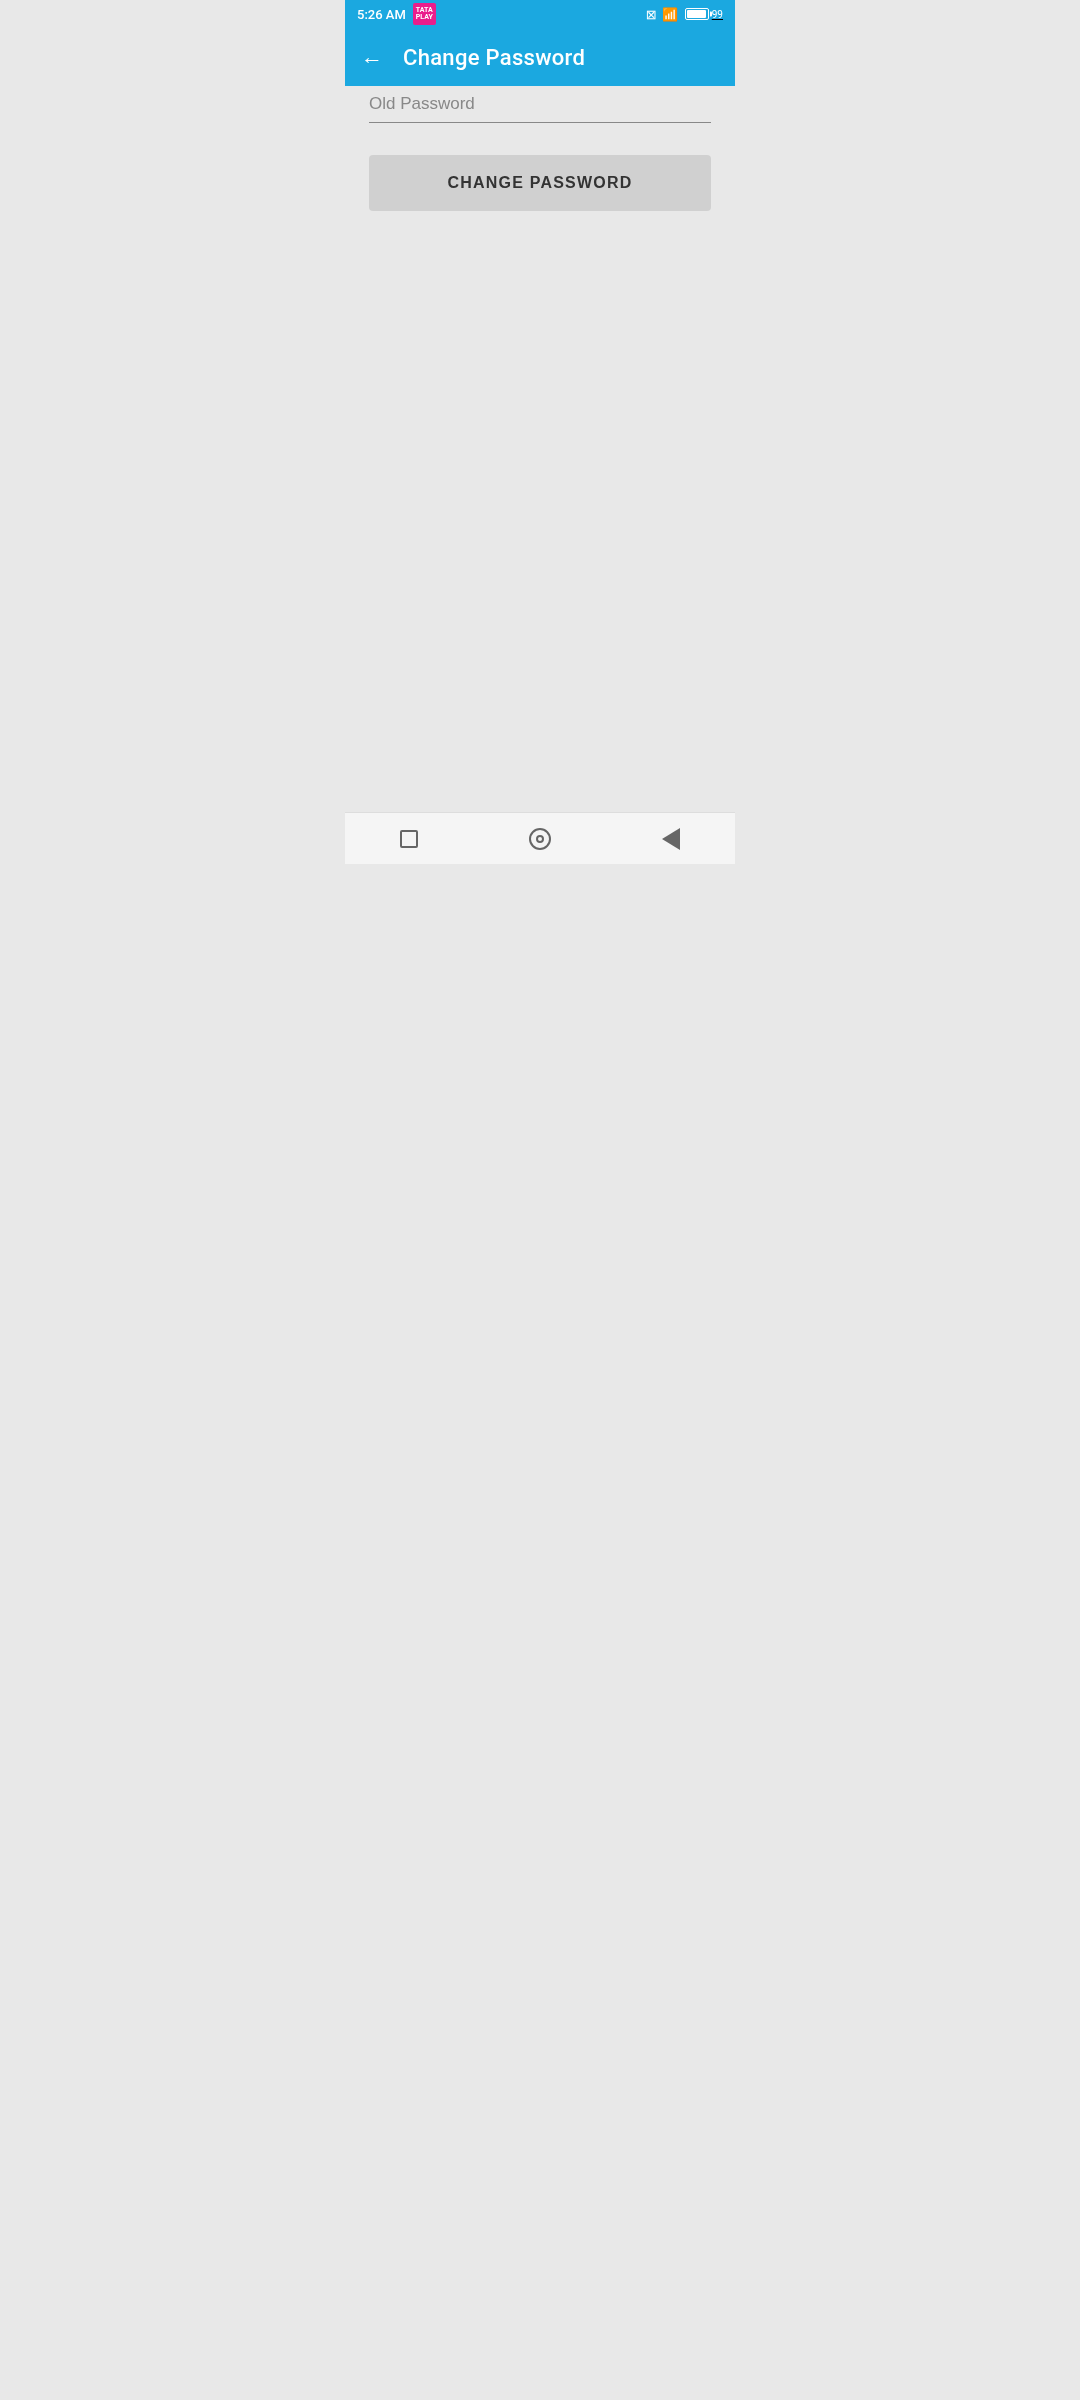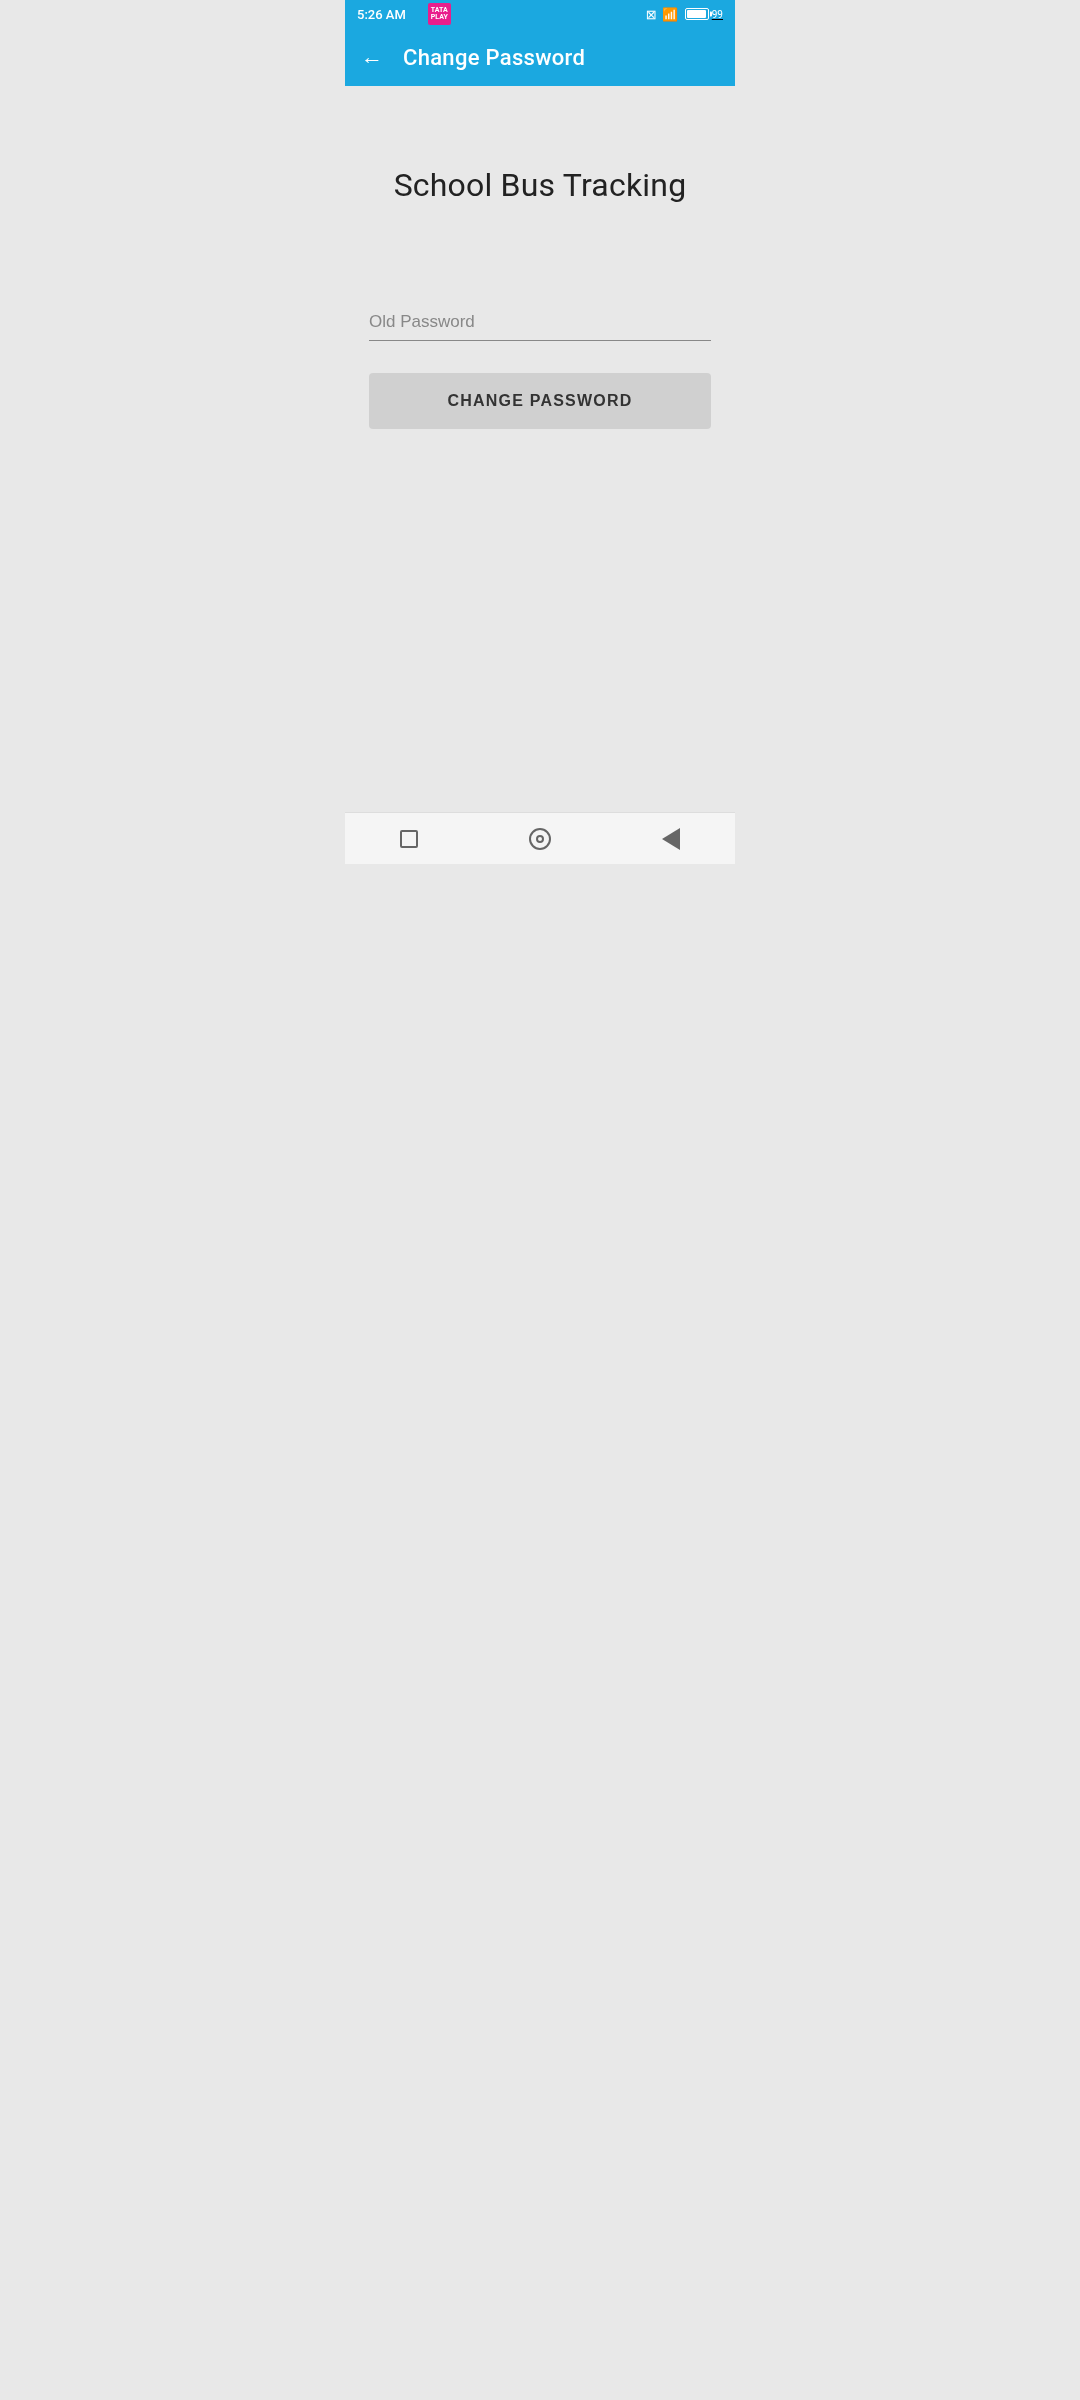--- a/index.html
+++ b/index.html
@@ -26,21 +26,21 @@
       background: #1ba8e0;
       display: flex;
       align-items: center;
       justify-content: space-between;
       padding: 0 12px;
     }
 
     .status-left {
       display: flex;
       align-items: center;
-      gap: 22px;
+      gap: 7px;
     }
 
     .status-time {
       color: white;
       font-size: 13px;
       font-weight: 500;
     }
 
     .tata-play-badge {
       background: #e91e8c;
@@ -279,21 +279,20 @@
     </div>
   </div>
 </div>
 
 <div class="app-bar">
   <span class="back-arrow">←</span>
   <span class="app-bar-title">Change Password</span>
 </div>
 
 <div class="main-content">
-  <h1 class="app-title">School Bus Tracking</h1>
 
   <div class="form-section">
     <div class="input-group">
       <input class="form-input" type="password" placeholder="Old Password" style="">
     </div>
 
 
 
     <button class="change-password-btn">CHANGE PASSWORD</button>
   </div>

